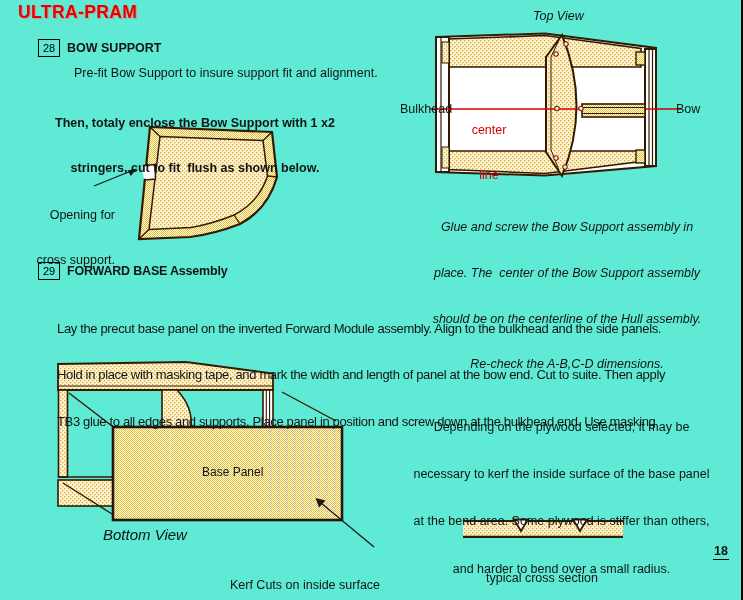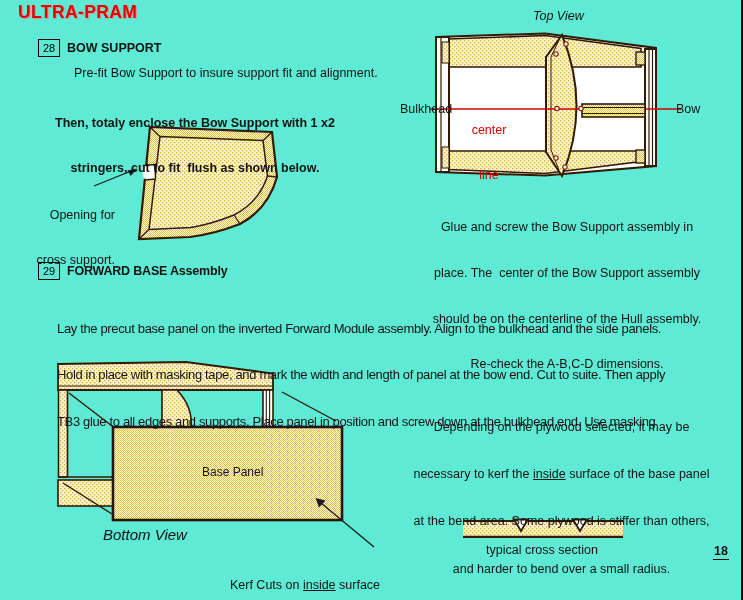--- a/index.html
+++ b/index.html
@@ -9,21 +9,21 @@
   .t{position:absolute;font-size:12.5px;line-height:15px;white-space:pre;color:#141414;}
   .c{text-align:center;}
   .it{font-style:italic;}
   .b{font-weight:bold;}
   .red{color:#d40000;}
   .title{left:18px;top:5px;font-size:17.5px;font-weight:bold;color:#e60000;
          letter-spacing:.4px;text-shadow:1.2px 1.2px 0 #c99;}
   .stepbox{position:absolute;width:20px;height:16px;border:1.3px solid #000;
            text-align:center;font-size:11px;line-height:16px;color:#000;}
   .narrow{font-size:13px;letter-spacing:-0.35px;line-height:15.6px;}
-  .u{text-decoration:underline;}
+  .u{}
   .pgnum{left:713px;top:544px;font-weight:bold;border-bottom:1.6px solid #000;padding:0 1px;}
   .pageborder{position:absolute;left:741px;top:0;width:1.6px;height:600px;background:#000;}
   .line{display:block;}
 </style>
 </head>
 <body>
 
 <div id="page">
 
   <svg width="743" height="600" viewBox="0 0 743 600">
@@ -162,21 +162,21 @@
     <span class="line">cross support.</span>
   </div>
 
   <div class="t it" style="left:533px;top:9px;">Top View</div>
   <div class="t" style="left:364px;top:101.5px;margin-left:36px;">Bulkhead</div>
   <div class="t" style="left:676px;top:101.5px;">Bow</div>
   <div class="t c red" style="left:450px;top:93px;width:78px;">
     <span class="line">center</span>
     <span class="line">line</span>
   </div>
-  <div class="t c" style="left:396px;top:190px;width:342px;line-height:15.2px;">
+  <div class="t c" style="left:396px;top:190px;width:342px;line-height:15.2px;font-style:italic;">
     <span class="line">Glue and screw the Bow Support assembly in</span>
     <span class="line">place. The  center of the Bow Support assembly</span>
     <span class="line">should be on the centerline of the Hull assembly.</span>
     <span class="line">Re-check the A-B,C-D dimensions.</span>
   </div>
 
   <div class="stepbox" style="left:38px;top:262px;">
     <span>29</span>
   </div>
   <div class="t b" style="left:67px;top:264px;letter-spacing:-0.2px;">FORWARD BASE Assembly</div>
@@ -196,17 +196,17 @@
   <div class="t c" style="left:390px;top:388px;width:343px;line-height:15.8px;">
     <span class="line">Depending on the plywood selected, it may be</span>
     <span class="line"><span>necessary to kerf the </span><span class="u">inside</span><span> surface of the base panel</span></span>
     <span class="line">at the bend area. Some plywood is stiffer than others,</span>
     <span class="line">and harder to bend over a small radius.</span>
     
     
     
   </div>
 
-  <div class="t" style="left:486px;top:543px;">typical cross section</div>
+  <div class="t" style="left:486px;top:571px;">typical cross section</div>
 
   <div class="t pgnum">18</div>
   <div class="pageborder"></div>
 </div>
 
 </body></html>

